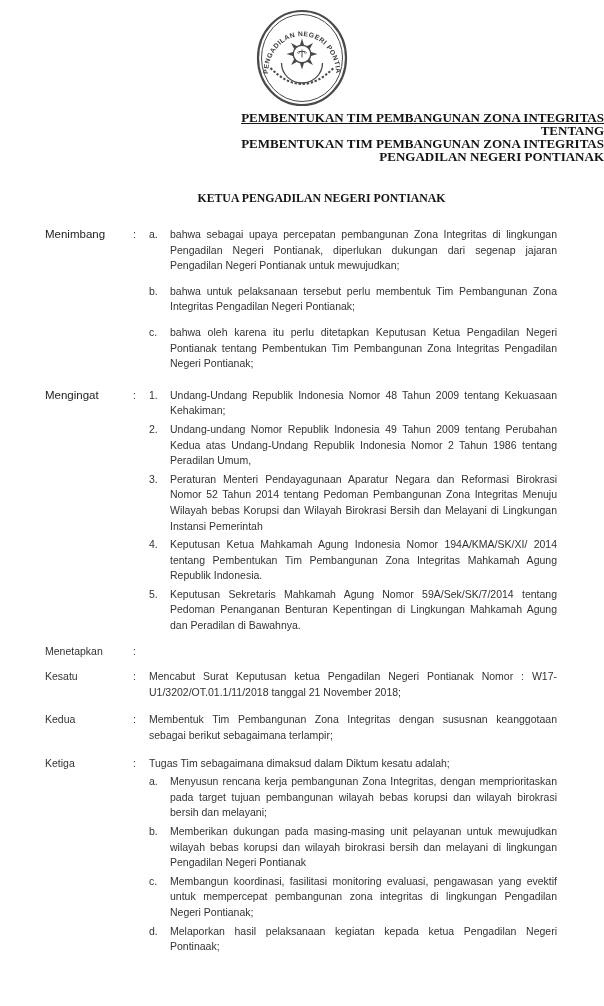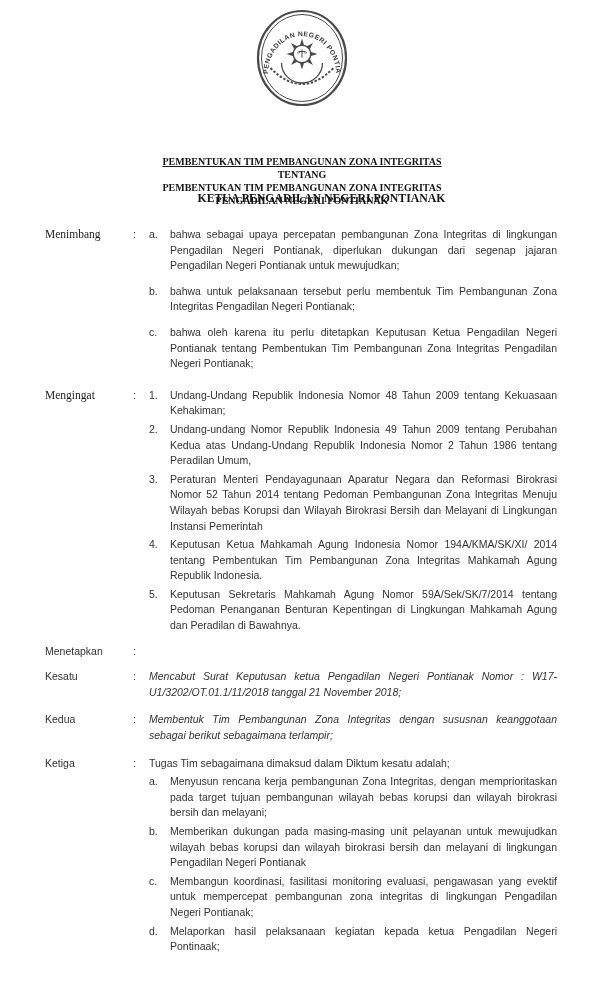--- a/index.html
+++ b/index.html
@@ -2,39 +2,39 @@
 <html><head>
 <meta charset="utf-8">
 <style>
   html,body{margin:0;padding:0;background:#ffffff;}
   .page{
     position:relative;width:604px;height:1006px;background:#ffffff;overflow:hidden;
     font-family:"Liberation Sans",sans-serif;color:#333;
   }
   .seal{position:absolute;top:8px;left:50%;transform:translateX(-50%);}
   .hdr{
-    position:absolute;top:111px;left:0;right:0;text-align:center;
-    font-family:"Liberation Serif",serif;font-weight:700;font-size:10px;
-    line-height:13px;color:#141414;margin-top:44px;
+    position:absolute;top:111px;left:0;right:0;text-align:right;
+    font-family:"Liberation Serif",serif;font-weight:700;font-size:13px;
+    line-height:13px;color:#141414;
   }
   .hdr .u{text-decoration:underline;}
   .authority{
     position:absolute;top:191px;left:0;right:0;text-align:center;
     font-family:"Liberation Serif",serif;font-weight:700;font-size:11.8px;color:#141414;padding-left:39px;
   }
   .doc-body{
     position:absolute;top:227px;left:45px;width:512px;
     font-size:10.5px;line-height:15.6px;color:#333;
   }
   .row{display:flex;align-items:flex-start;}
   .lbl{flex:0 0 88px;}
-  .lbl.serif{font-family:Liberation Serif, serif;font-size:11.5px;color:#1d1d1d;}
+  .lbl.serif{font-family:Liberation Sans, sans-serif;font-size:11.5px;color:#1d1d1d;}
   .cln{flex:0 0 16px;}
   .cnt{flex:1;min-width:0;}
-  .just{text-align:justify;font-style:italic;}
+  .just{text-align:justify;}
   .li{display:flex;align-items:flex-start;}
   .mk{flex:0 0 21px;}
   .tx{flex:1;min-width:0;text-align:justify;}
   .mb3{margin-bottom:3px;}
   .mb10{margin-bottom:10px;}
   .mb12{margin-bottom:12px;}
   .mb16{margin-bottom:16px;}
   .decree{
     text-align:center;font-family:"Liberation Serif",serif;font-weight:700;
     font-size:11.8px;letter-spacing:1.2px;color:#141414;margin:2px 0 10px 0;

